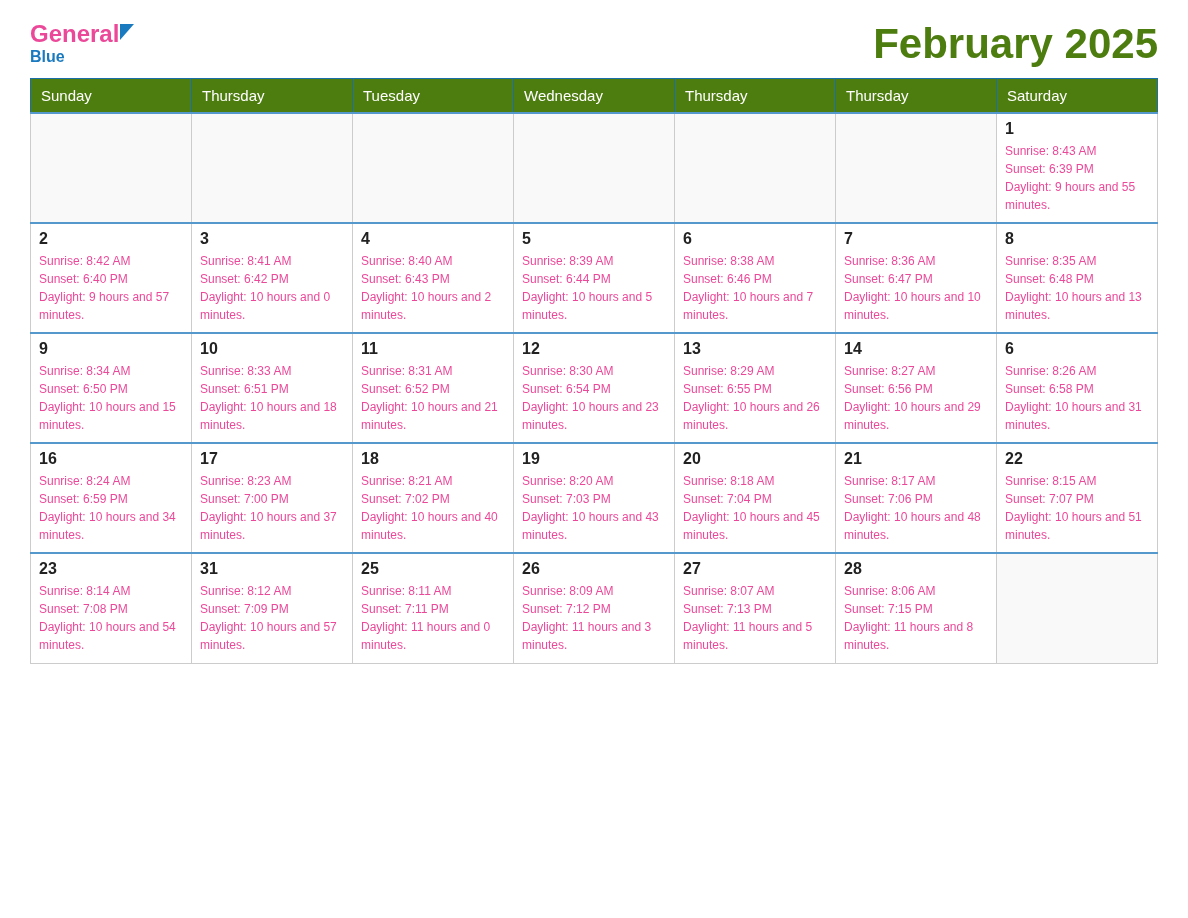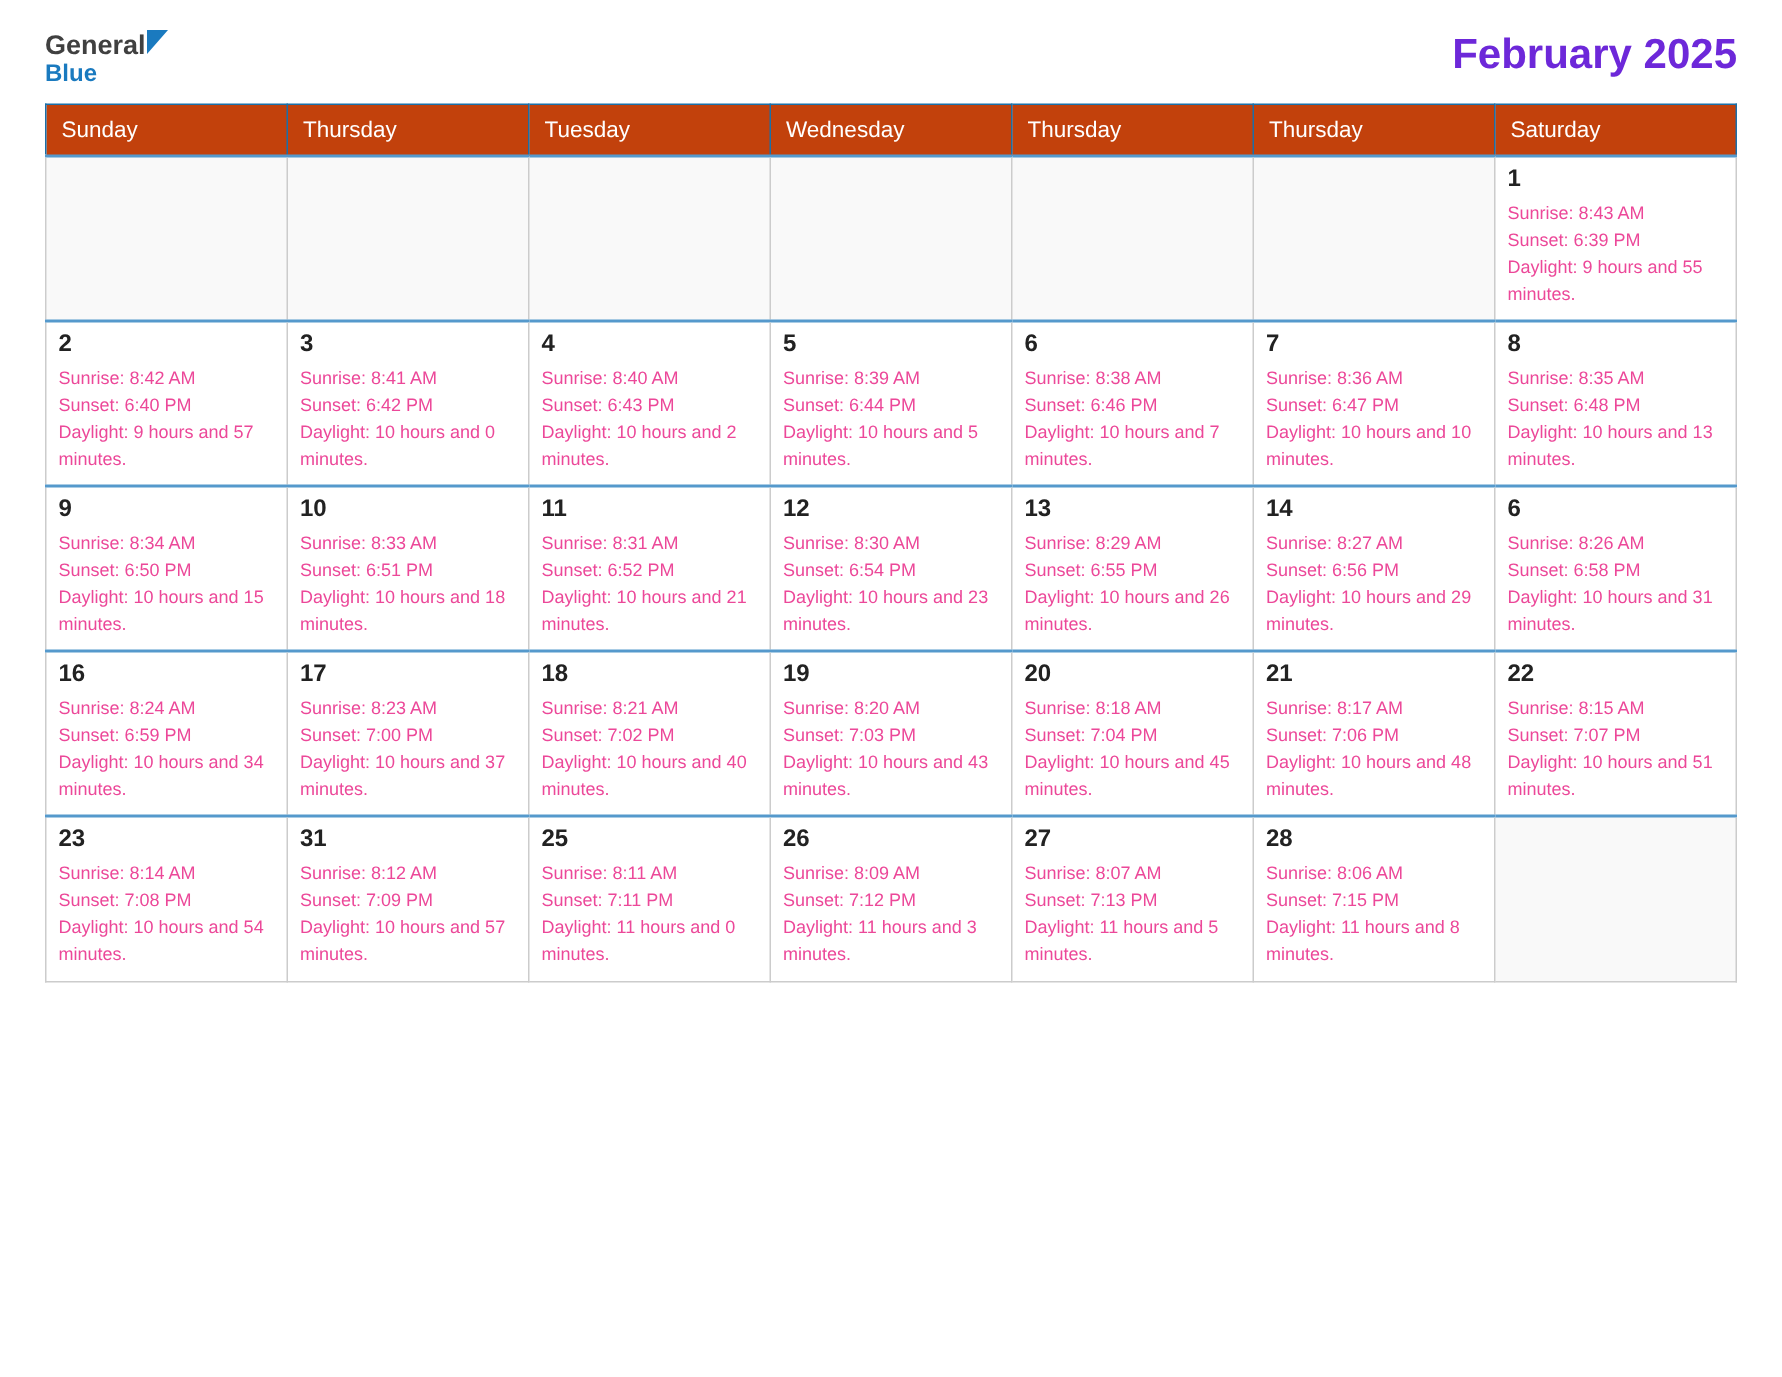--- a/index.html
+++ b/index.html
@@ -17,36 +17,36 @@
     }
     .logo {
       display: flex;
       flex-direction: column;
       align-items: flex-start;
     }
     .title-section {
       text-align: right;
     }
     .month-title {
-      font-size: 28px;
-      font-weight: bold;
-      color: #6d28d9;
+      font-size: 42px;
+      font-weight: bold;
+      color: #4d7c0f;
     }
     .location {
       font-size: 18px;
       color: #444;
       margin-top: 2px;
     }
     .calendar {
       width: 100%;
       border-collapse: collapse;
       margin-top: 10px;
     }
     .calendar th {
-      background-color: #c2410c;
+      background-color: #4d7c0f;
       color: #fff;
       text-align: left;
       padding: 8px 10px;
       font-size: 15px;
       font-weight: normal;
       border: 1px solid #1a6fa8;
     }
     .calendar td {
       border: 1px solid #ccc;
       vertical-align: top;
@@ -72,23 +72,23 @@
     }
     .week-row td {
       border-top: 2px solid #5599cc;
     }
     
     .logo-wrapper {
       display: flex;
       align-items: center;
     }
     .logo-general {
-      font-size: 18px;
-      font-weight: bold;
-      color: #404040;
+      font-size: 24px;
+      font-weight: bold;
+      color: #ec4899;
     }
     .logo-blue {
       font-size: 16px;
       font-weight: bold;
       color: #1a7abf;
     }
     .logo-icon {
       display: inline-block;
       margin-left: 1px;
     }

